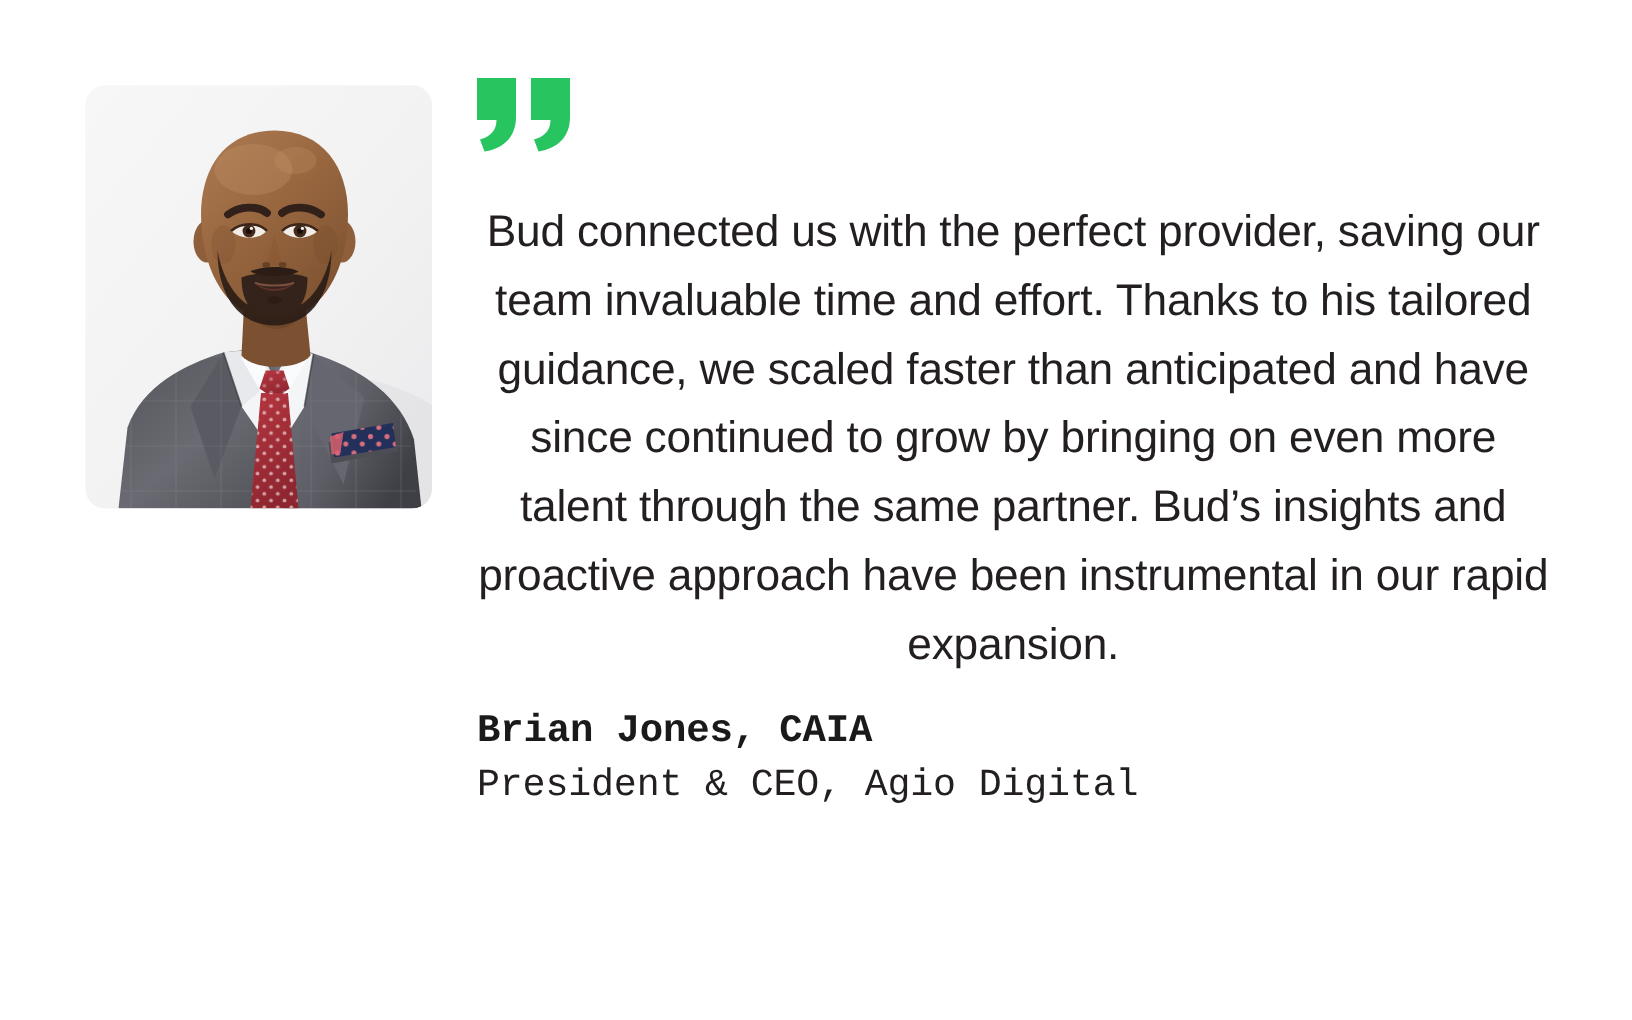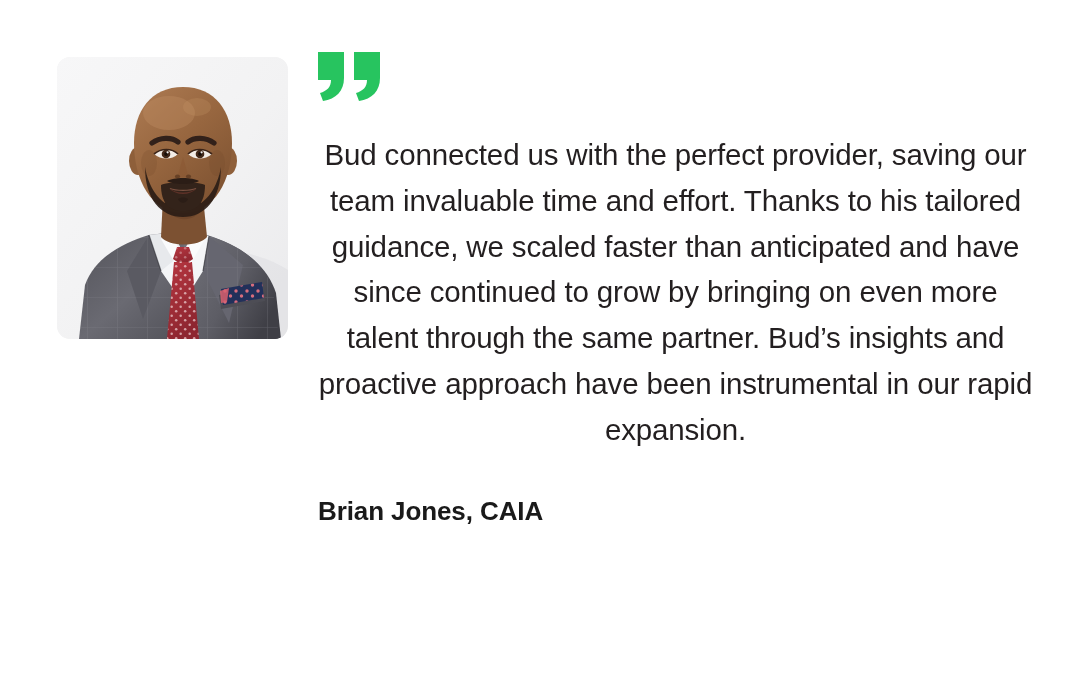--- a/index.html
+++ b/index.html
@@ -58,21 +58,22 @@
     font-size: 29.5px;
     line-height: 45.8px;
     letter-spacing: -0.15px;
     color: #231f20;
     font-weight: 400;
     max-width: 715px;
     text-align: center;
   }
 
   .attribution {
-    margin-top: 41px;
+    margin-top: 17px;
+    font-family: Liberation Mono, monospace;
   }
   .attrib-name {
     display: block;
     font-size: 26px;
     line-height: 34px;
     font-weight: 700;
     color: #1a1a1a;
     letter-spacing: -0.1px;
   }
   .attrib-role {
@@ -232,16 +233,17 @@
 
     <svg class="quote-mark" viewBox="0 0 68 50" aria-hidden="true">
       <path d="M0 0 H26 V26 C26 39 18 47 5 49 L2 41 C9 39 13 35 13 28 H0 Z" fill="#27C45F"></path>
       <path d="M36 0 H62 V26 C62 39 54 47 41 49 L38 41 C45 39 49 35 49 28 H36 Z" fill="#27C45F"></path>
     </svg>
 
     <p class="quote-body">Bud connected us with the perfect provider, saving our team invaluable time and effort. Thanks to his tailored guidance, we scaled faster than anticipated and have since continued to grow by bringing on even more talent through the same partner. Bud’s insights and proactive approach have been instrumental in our rapid expansion.</p>
 
     <div class="attribution">
       <span class="attrib-name">Brian Jones, CAIA</span>
+      <span class="attrib-role">President &amp; CEO, Agio Digital</span>
     </div>
   </div>
 
 </div>
 
 </body></html>

